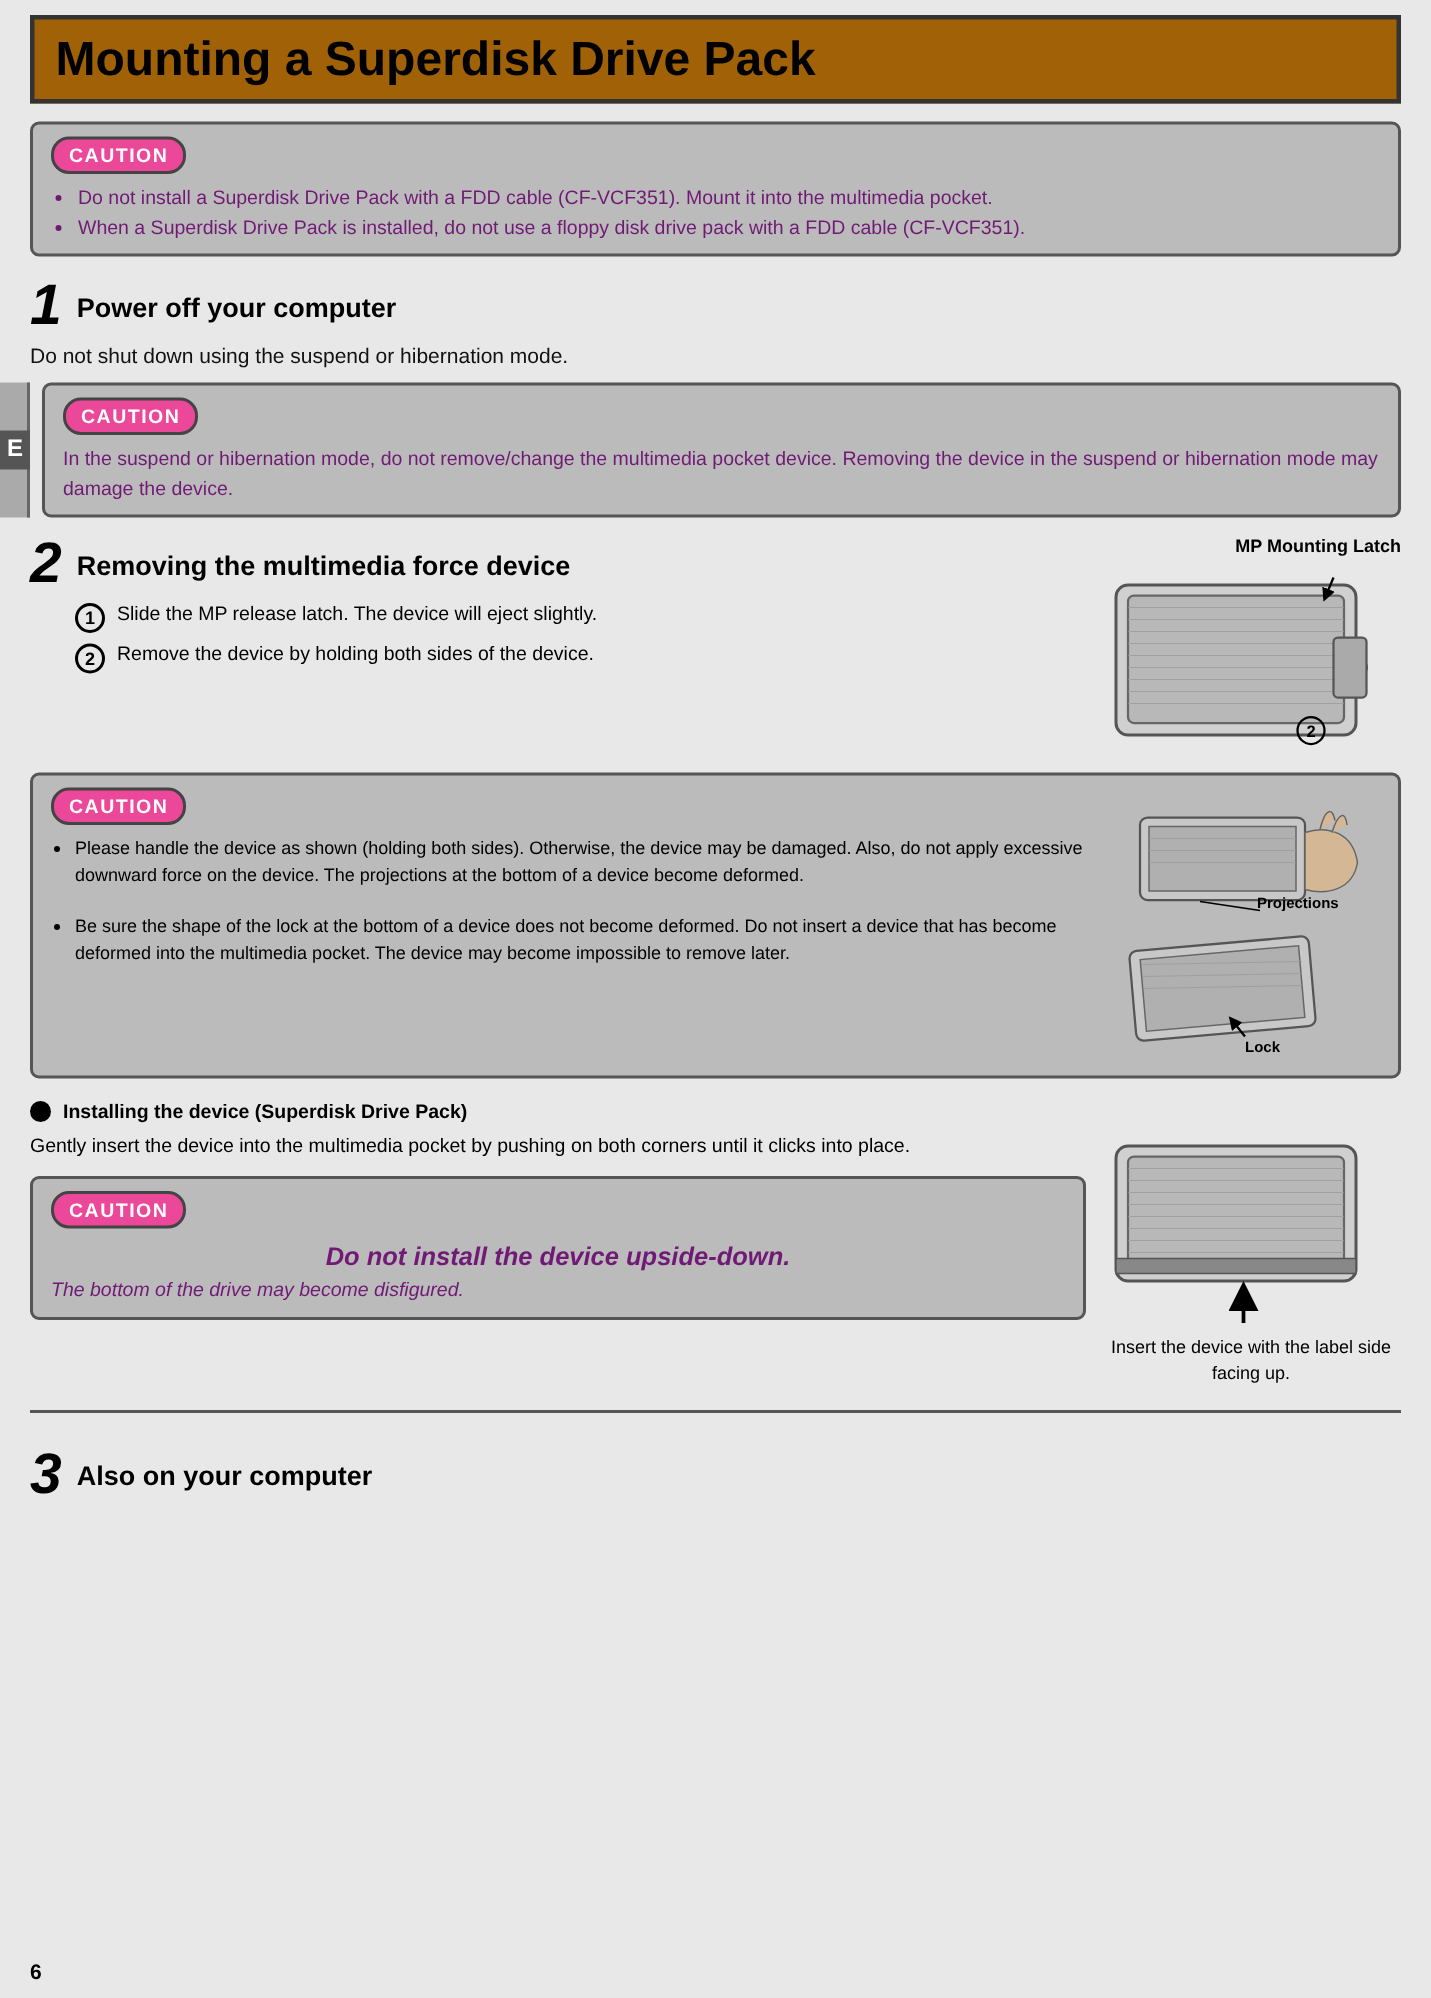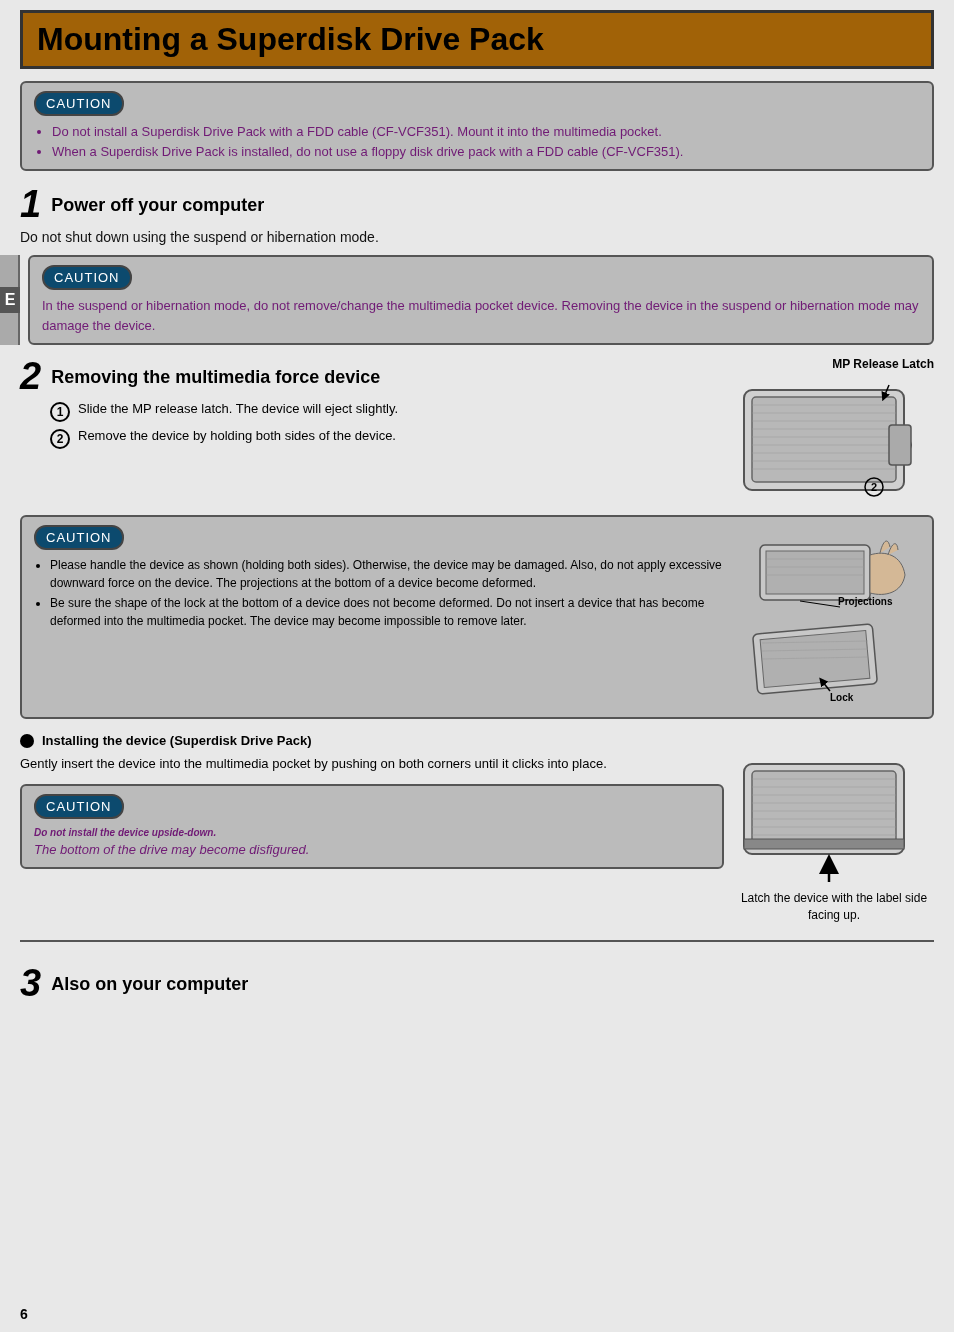--- a/index.html
+++ b/index.html
@@ -17,23 +17,23 @@
       background: #a16207;
       color: #000;
       padding: 8px 14px;
       margin-bottom: 12px;
       border: 3px solid #333;
       display: inline-block;
       width: 100%;
     }
     .caution-badge {
       display: inline-block;
-      background: #0c4a6e;
+      background: #ec4899;
       color: #fff;
-      font-weight: normal;
+      font-weight: bold;
       font-size: 13px;
       padding: 3px 10px;
       border-radius: 12px;
       border: 2px solid #444;
       margin-bottom: 6px;
       letter-spacing: 1px;
     }
     .caution-box {
       background: #bbb;
       border: 2px solid #555;
@@ -222,21 +222,21 @@
       <div class="numbered-step" style="margin-left:30px;">
         <span class="circle-num">1</span>
         <span>Slide the MP release latch. The device will eject slightly.</span>
       </div>
       <div class="numbered-step" style="margin-left:30px;">
         <span class="circle-num">2</span>
         <span>Remove the device by holding both sides of the device.</span>
       </div>
     </div>
     <div class="step2-right">
-      <div class="mp-label">MP Release Latch</div>
+      <div class="mp-label">MP Mounting Latch</div>
 
       <div style="width:190px; height:130px; position:relative;">
         <svg width="190" height="130">
 
           <rect x="10" y="15" width="160" height="100" rx="8" ry="8" fill="#d0d0d0" stroke="#555" stroke-width="2"></rect>
           <rect x="18" y="22" width="144" height="85" rx="4" ry="4" fill="#b8b8b8" stroke="#666" stroke-width="1.5"></rect>
 
           <line x1="18" y1="30" x2="162" y2="30" stroke="#999" stroke-width="0.5"></line>
           <line x1="18" y1="38" x2="162" y2="38" stroke="#999" stroke-width="0.5"></line>
           <line x1="18" y1="46" x2="162" y2="46" stroke="#999" stroke-width="0.5"></line>
@@ -265,21 +265,21 @@
     </div>
   </div>
 </div>
 
 
 <div class="projections-box">
   <div class="projections-left">
     <div class="caution-badge">CAUTION</div>
     <ul style="list-style:disc; padding-left:16px; font-size:12px; line-height:1.5; color:#000000;">
       <li>Please handle the device as shown (holding both sides). Otherwise, the device may be damaged. Also, do not apply excessive downward force on the device. The projections at the bottom of a device become deformed.</li>
-      <li style="margin-top:2px;">Be sure the shape of the lock at the bottom of a device does not become deformed. Do not insert a device that has become deformed into the multimedia pocket. The device may become impossible to remove later.</li>
+      <li style="margin-top:16px;">Be sure the shape of the lock at the bottom of a device does not become deformed. Do not insert a device that has become deformed into the multimedia pocket. The device may become impossible to remove later.</li>
     </ul>
   </div>
   <div class="projections-right">
 
     <div style="width:170px; height:90px; position:relative; margin-bottom:4px;">
       <svg width="170" height="90">
 
         <rect x="20" y="20" width="110" height="55" rx="5" fill="#c8c8c8" stroke="#555" stroke-width="1.5"></rect>
         <rect x="26" y="26" width="98" height="43" fill="#b0b0b0" stroke="#666" stroke-width="1"></rect>
 
@@ -324,21 +324,21 @@
   <div class="bullet-header">
     <div class="bullet-dot"></div>
     <span class="install-title">Installing the device (Superdisk Drive Pack)</span>
   </div>
   <div class="install-content">
     <div class="install-left">
       <p class="install-desc">Gently insert the device into the multimedia pocket by pushing on both corners until it clicks into place.</p>
 
       <div class="caution-box">
         <div class="caution-badge">CAUTION</div>
-        <p style="font-size:10px; font-weight:bold; font-style:italic; line-height:1.5;">Do not install the device upside-down.</p>
+        <p style="font-size:17px; font-weight:bold; font-style:italic; line-height:1.5;text-align:center;">Do not install the device upside-down.</p>
         <p style="font-size:13px; font-style:italic; line-height:1.5;">The bottom of the drive may become disfigured.</p>
       </div>
     </div>
     <div class="install-right" style="text-align:center;">
 
       <div style="width:190px; height:130px; position:relative;">
         <svg width="190" height="130">
 
           <rect x="10" y="10" width="160" height="90" rx="8" fill="#d0d0d0" stroke="#555" stroke-width="2"></rect>
           <rect x="18" y="17" width="144" height="76" rx="4" fill="#b8b8b8" stroke="#666" stroke-width="1.5"></rect>
@@ -355,21 +355,21 @@
           <rect x="10" y="85" width="160" height="10" fill="#888" stroke="#555" stroke-width="1"></rect>
 
           <path d="M 95 128 L 95 110" stroke="#000" stroke-width="2.5" fill="none" marker-end="url(#arr3)"></path>
           <defs>
             <marker id="arr3" markerWidth="8" markerHeight="8" refX="4" refY="4" orient="auto">
               <path d="M0,0 L0,8 L8,4 z" fill="#000"></path>
             </marker>
           </defs>
         </svg>
       </div>
-      <p class="insert-label">Latch the device with the
+      <p class="insert-label">Insert the device with the
 label side facing up.</p>
     </div>
   </div>
 </div>
 
 
 <div style="margin-top: 16px; border-top: 2px solid #555; padding-top: 8px;">
   <div class="step-header">
     <span class="step-number">3</span>
     <span class="step-title">Also on your computer</span>

